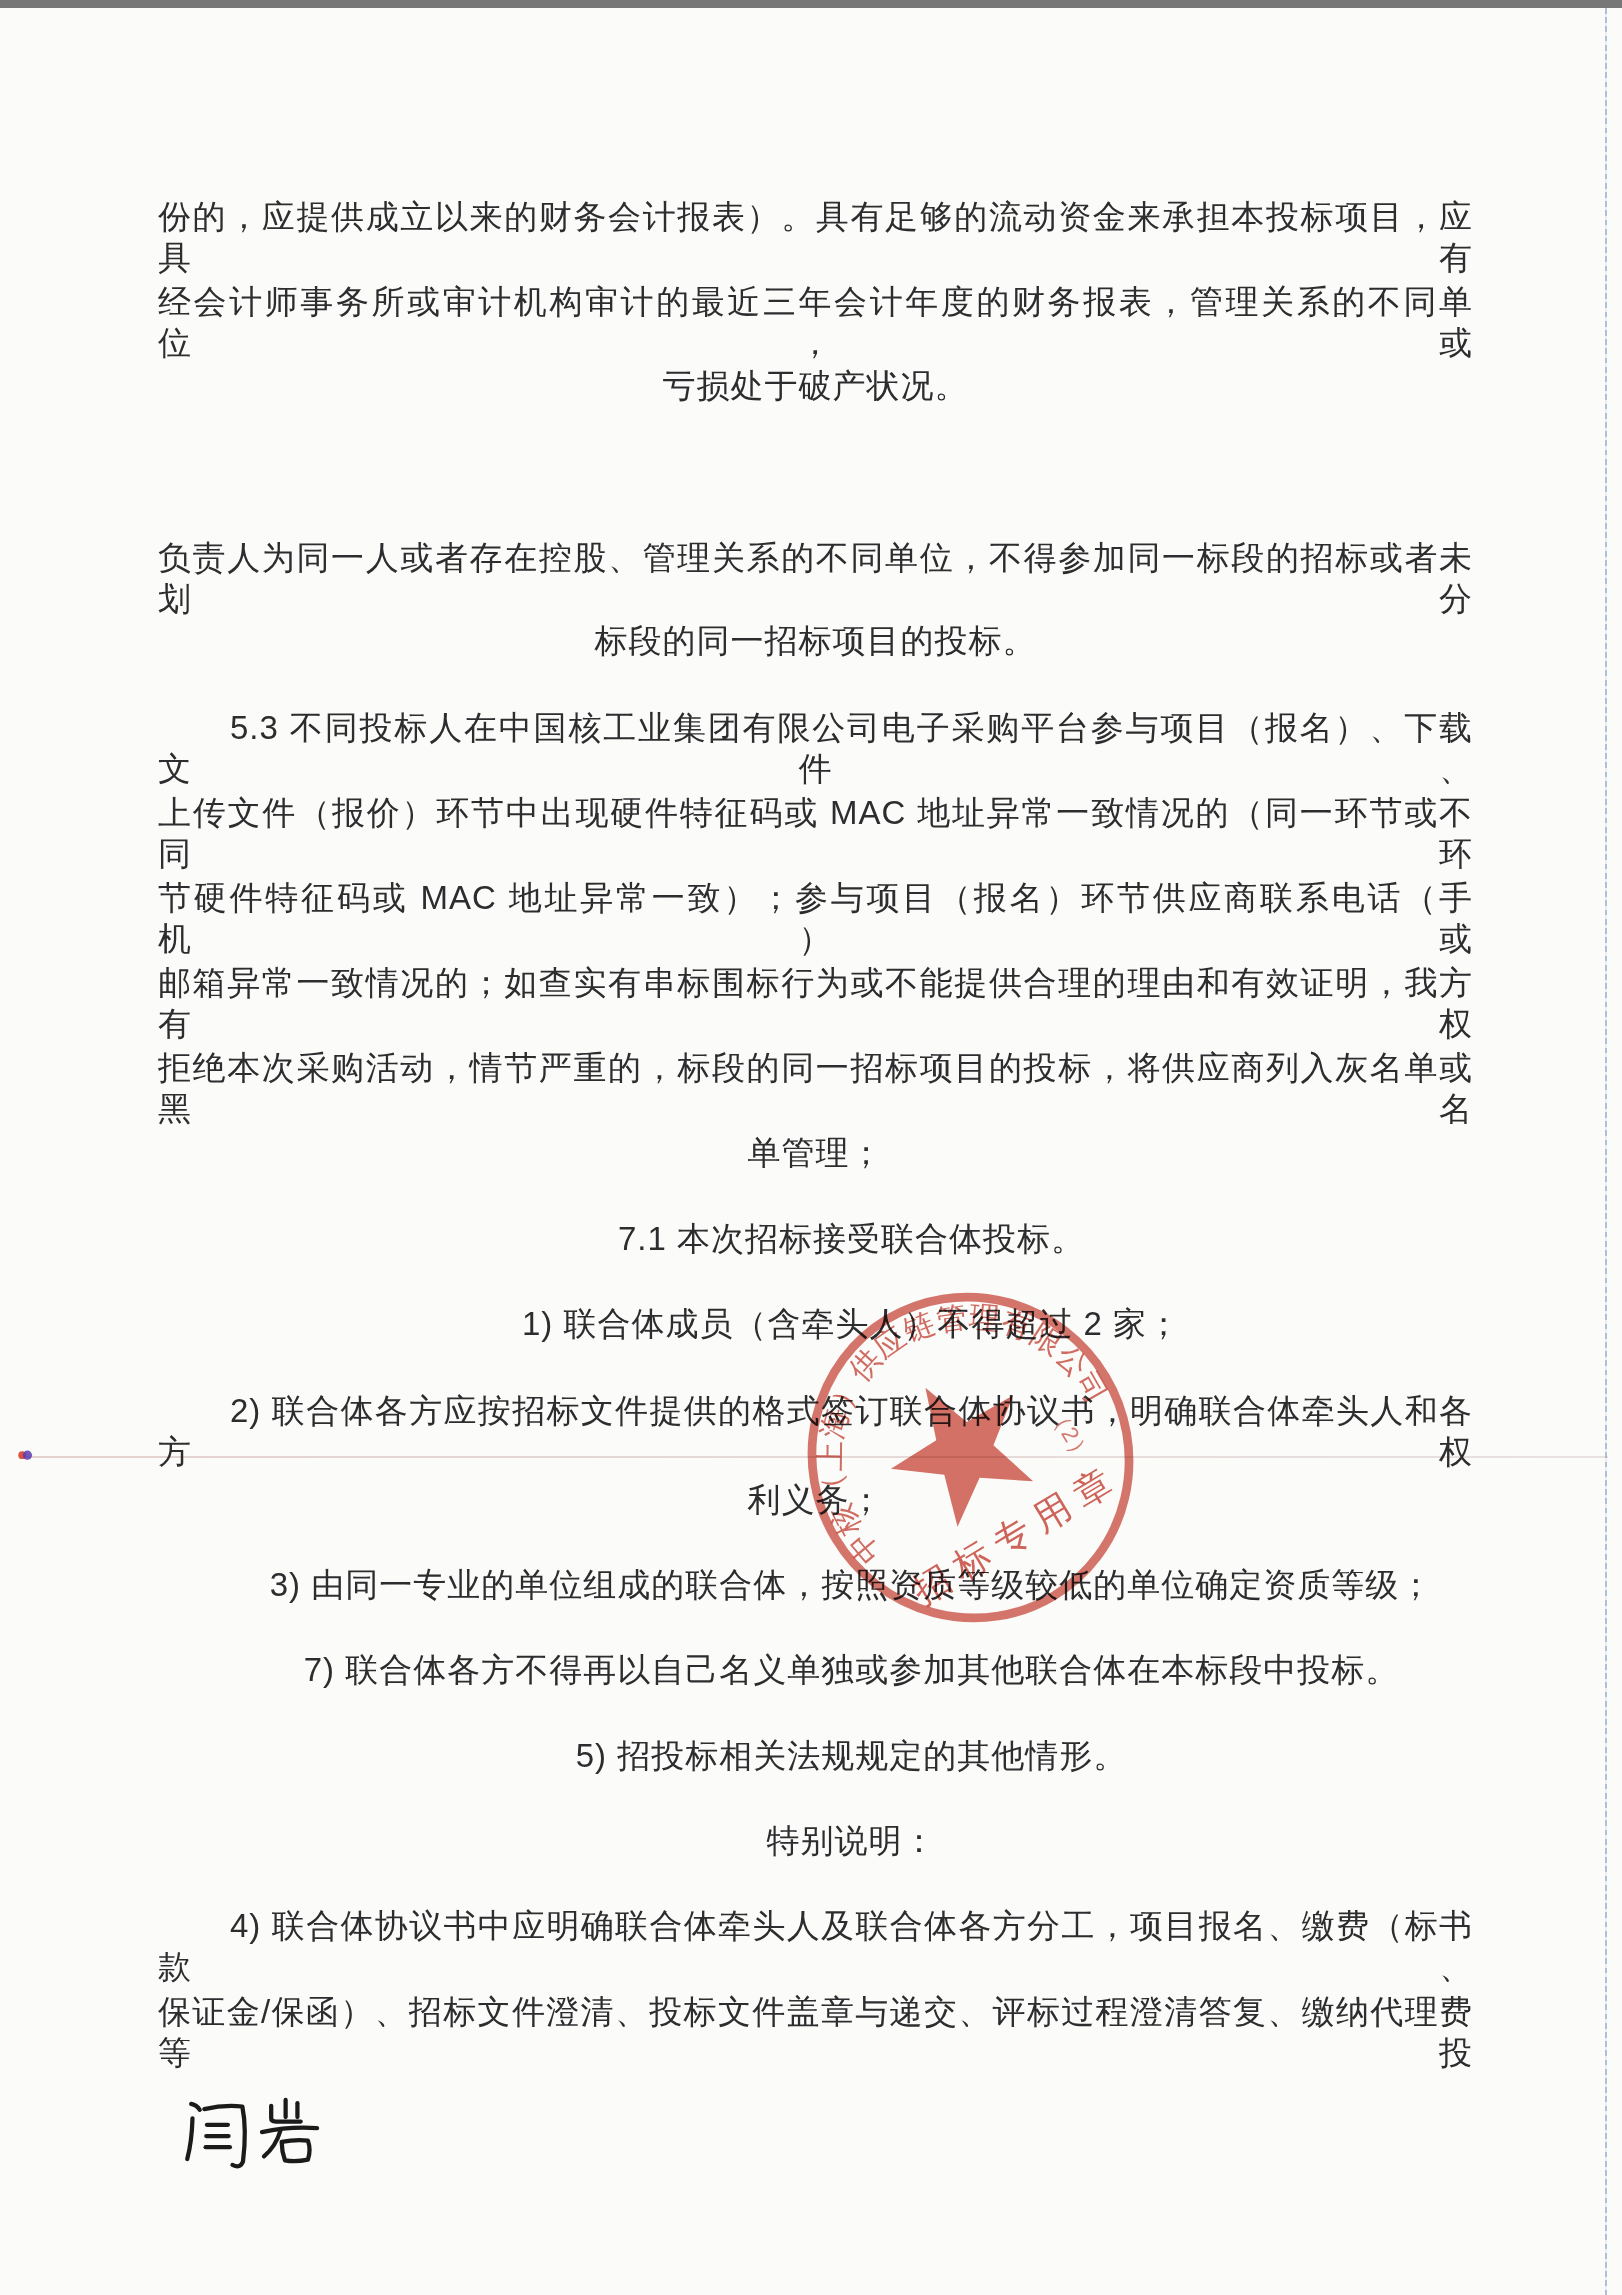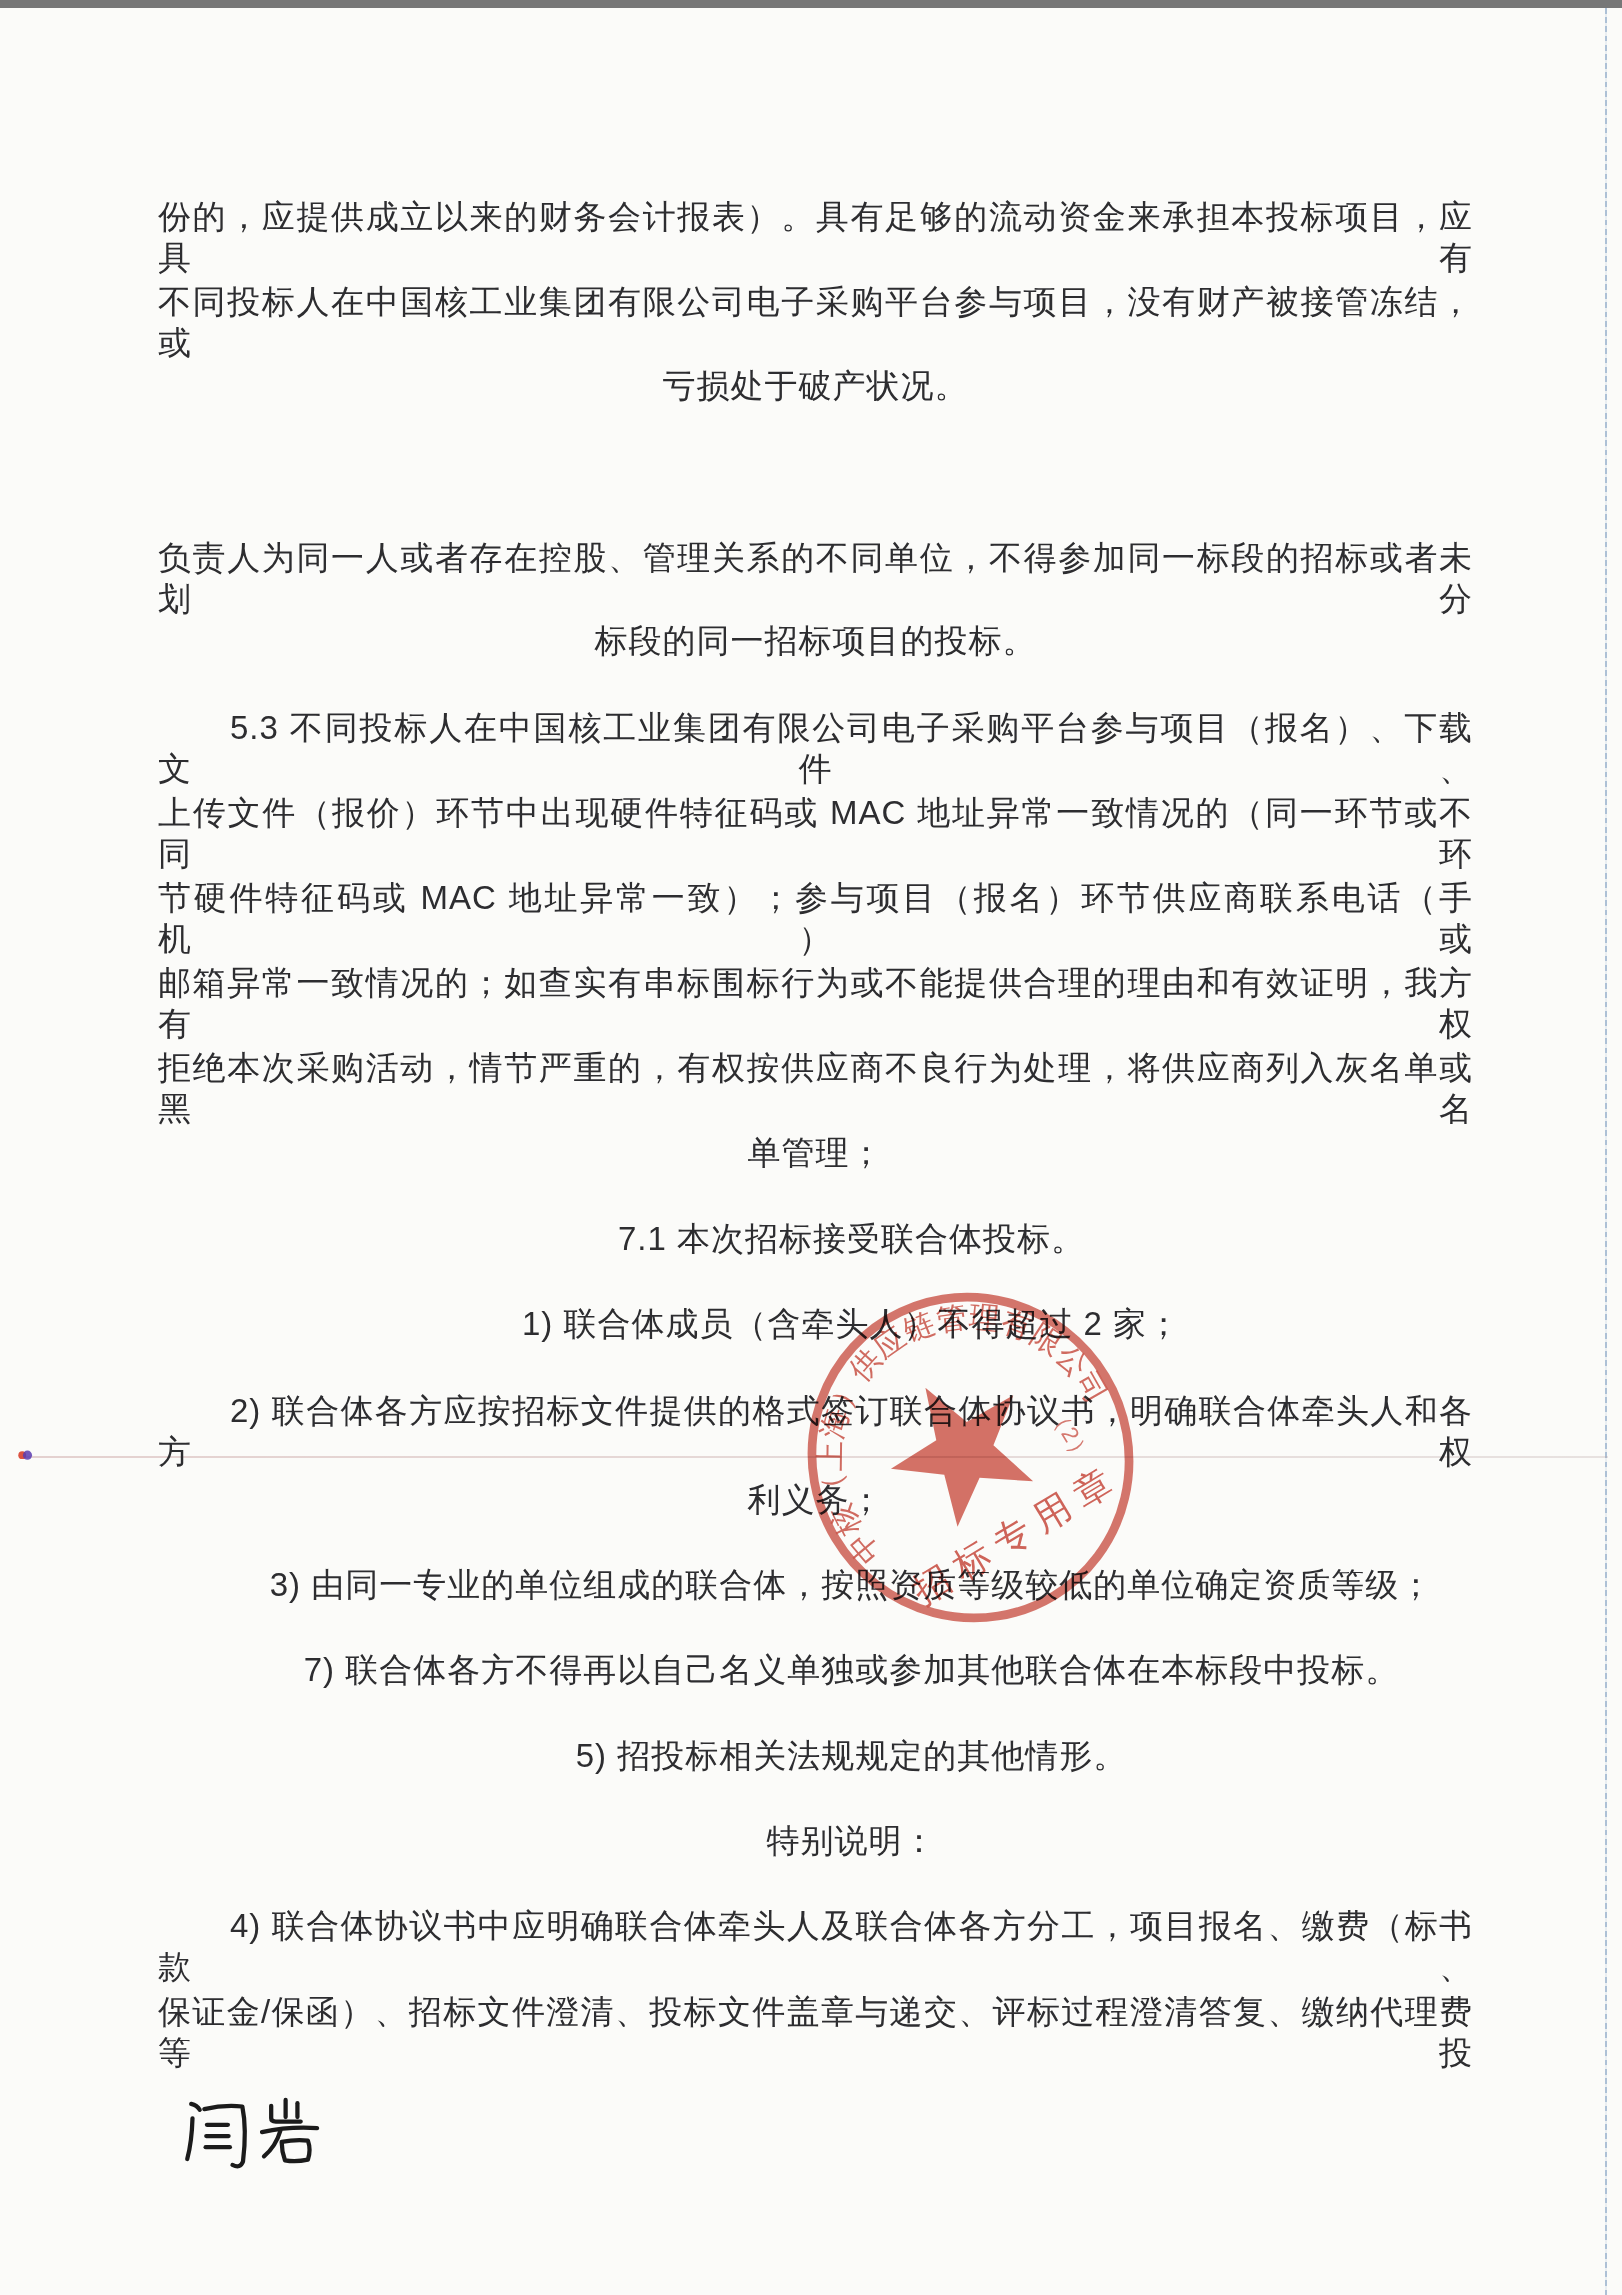--- a/index.html
+++ b/index.html
@@ -31,29 +31,29 @@
     background:linear-gradient(to right,rgba(190,140,140,.38),rgba(180,160,160,.28));
   }
   .speck{position:absolute;left:17px;top:1440px;z-index:3;}
 </style>
 </head>
 <body>
 
 <div class="page">
 
   <div class="tl just" style="top:188px">份的，应提供成立以来的财务会计报表）。具有足够的流动资金来承担本投标项目，应具有</div>
-  <div class="tl just" style="top:273px">不同投标人在中国核工业集团有限公司电子采购平台参与项目，没有财产被接管冻结，或</div>
+  <div class="tl just" style="top:273px">经会计师事务所或审计机构审计的最近三年会计年度的财务报表，管理关系的不同单位，或</div>
   <div class="tl" style="top:357px">亏损处于破产状况。</div>
   <div class="tl just" style="top:529px">负责人为同一人或者存在控股、管理关系的不同单位，不得参加同一标段的招标或者未划分</div>
   <div class="tl" style="top:612px">标段的同一招标项目的投标。</div>
   <div class="tl just ind" style="top:699px">5.3 不同投标人在中国核工业集团有限公司电子采购平台参与项目（报名）、下载文件、</div>
   <div class="tl just" style="top:784px">上传文件（报价）环节中出现硬件特征码或 MAC 地址异常一致情况的（同一环节或不同环</div>
   <div class="tl just" style="top:954px">邮箱异常一致情况的；如查实有串标围标行为或不能提供合理的理由和有效证明，我方有权</div>
   <div class="tl just" style="top:869px">节硬件特征码或 MAC 地址异常一致）；参与项目（报名）环节供应商联系电话（手机）或</div>
-  <div class="tl just" style="top:1039px">拒绝本次采购活动，情节严重的，有权按供应商不良行为处理，将供应商列入灰名单或黑名</div>
+  <div class="tl just" style="top:1039px">拒绝本次采购活动，情节严重的，标段的同一招标项目的投标，将供应商列入灰名单或黑名</div>
   <div class="tl" style="top:1124px">单管理；</div>
   <div class="tl ind" style="top:1210px">7.1 本次招标接受联合体投标。</div>
   <div class="tl ind" style="top:1295px">1) 联合体成员（含牵头人）不得超过 2 家；</div>
   <div class="tl just ind" style="top:1382px">2) 联合体各方应按招标文件提供的格式签订联合体协议书，明确联合体牵头人和各方权</div>
   <div class="tl" style="top:1471px">利义务；</div>
   <div class="tl ind" style="top:1556px">3) 由同一专业的单位组成的联合体，按照资质等级较低的单位确定资质等级；</div>
   <div class="tl ind" style="top:1641px">7) 联合体各方不得再以自己名义单独或参加其他联合体在本标段中投标。</div>
   <div class="tl ind" style="top:1727px">5) 招投标相关法规规定的其他情形。</div>
   <div class="tl ind" style="top:1812px">特别说明：</div>
   <div class="tl just ind" style="top:1897px">4) 联合体协议书中应明确联合体牵头人及联合体各方分工，项目报名、缴费（标书款、</div>

